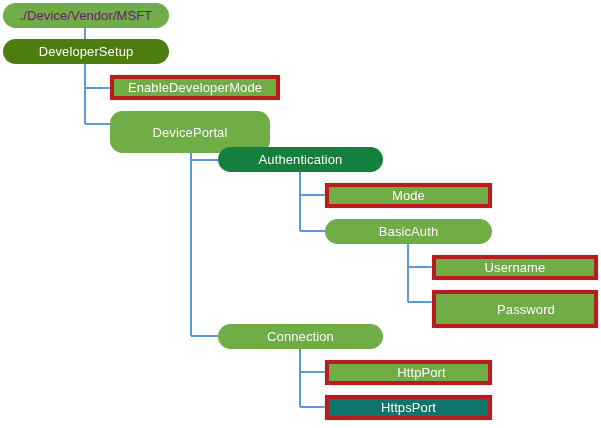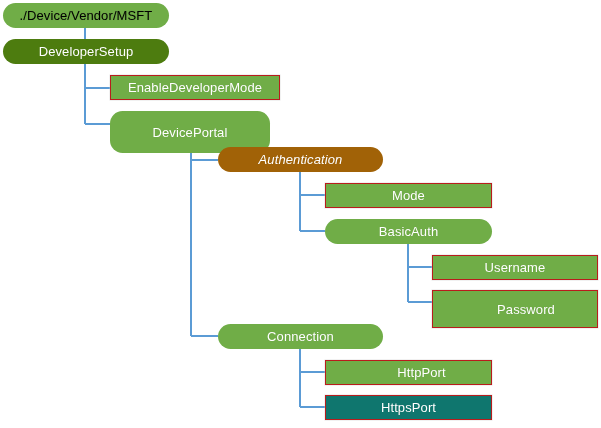--- a/index.html
+++ b/index.html
@@ -38,21 +38,21 @@
     line-height: 1;
     letter-spacing: 0.1px;
     white-space: nowrap;
     text-shadow: 0 0 1px rgba(0,0,0,0.10);
     z-index: 2;
   }
   .node.pill {
     border-radius: 14px;
   }
   .node.rect {
-    border: 1px solid #b91c1c;
+    border: 4px solid #b91c1c;
     box-shadow: 0 0 0 0.5px rgba(210,210,210,0.6);
   }
   .node-label {
     display: block;
     pointer-events: none;
   }
 </style>
 </head>
 <body>
 
@@ -69,33 +69,33 @@
       <line x1="300" x2="325" y1="195" y2="195" stroke="#5B9BD5" stroke-width="1.6" shape-rendering="crispEdges"></line>
       <line x1="300" x2="325" y1="231" y2="231" stroke="#5B9BD5" stroke-width="1.6" shape-rendering="crispEdges"></line>
       <line x1="408" x2="408" y1="244" y2="302" stroke="#5B9BD5" stroke-width="1.6" shape-rendering="crispEdges"></line>
       <line x1="408" x2="432" y1="267" y2="267" stroke="#5B9BD5" stroke-width="1.6" shape-rendering="crispEdges"></line>
       <line x1="408" x2="432" y1="302" y2="302" stroke="#5B9BD5" stroke-width="1.6" shape-rendering="crispEdges"></line>
       <line x1="300" x2="300" y1="349" y2="407" stroke="#5B9BD5" stroke-width="1.6" shape-rendering="crispEdges"></line>
       <line x1="300" x2="325" y1="372" y2="372" stroke="#5B9BD5" stroke-width="1.6" shape-rendering="crispEdges"></line>
       <line x1="300" x2="325" y1="407" y2="407" stroke="#5B9BD5" stroke-width="1.6" shape-rendering="crispEdges"></line>
     </svg>
   <div id="node-layer">
-      <div class="node pill" style="left: 3px; top: 3px; width: 166px; height: 25px; background: rgb(112, 173, 71); color: #000000; border-radius: 12.5px;">
+      <div class="node pill" style="left: 3px; top: 3px; width: 166px; height: 25px; background: rgb(112, 173, 71); color: #701a75; border-radius: 12.5px;">
         <span class="node-label">./Device/Vendor/MSFT</span>
       </div>
       <div class="node pill" style="left: 3px; top: 39px; width: 166px; height: 25px; background: #4d7c0f; color: rgb(255, 255, 255); border-radius: 12.5px;">
         <span class="node-label">DeveloperSetup</span>
       </div>
       <div class="node rect" style="left: 110px; top: 75px; width: 170px; height: 25px; background: rgb(112, 173, 71); color: rgb(255, 255, 255);">
         <span class="node-label">EnableDeveloperMode</span>
       </div>
       <div class="node pill" style="left: 110px; top: 111px; width: 160px; height: 42px; background: rgb(112, 173, 71); color: rgb(255, 255, 255); border-radius: 12.5px; text-align: right;">
         <span class="node-label">DevicePortal</span>
       </div>
-      <div class="node pill" style="left: 218px; top: 147px; width: 165px; height: 25px; background: #a16207; color: rgb(255, 255, 255); border-radius: 12.5px; font-style: italic;">
+      <div class="node pill" style="left: 218px; top: 147px; width: 165px; height: 25px; background: #15803d; color: rgb(255, 255, 255); border-radius: 12.5px;">
         <span class="node-label">Authentication</span>
       </div>
       <div class="node rect" style="left: 325px; top: 183px; width: 167px; height: 25px; background: rgb(112, 173, 71); color: rgb(255, 255, 255);">
         <span class="node-label">Mode</span>
       </div>
       <div class="node pill" style="left: 325px; top: 219px; width: 167px; height: 25px; background: rgb(112, 173, 71); color: rgb(255, 255, 255); border-radius: 12.5px;">
         <span class="node-label">BasicAuth</span>
       </div>
       <div class="node rect" style="left: 432px; top: 255px; width: 166px; height: 25px; background: rgb(112, 173, 71); color: rgb(255, 255, 255);">
         <span class="node-label">Username</span>

